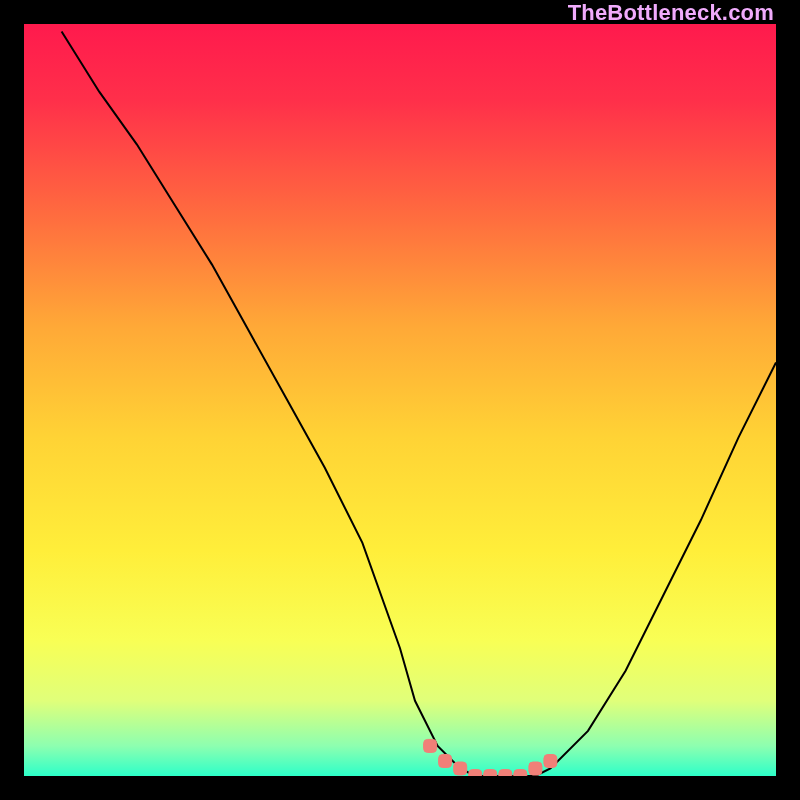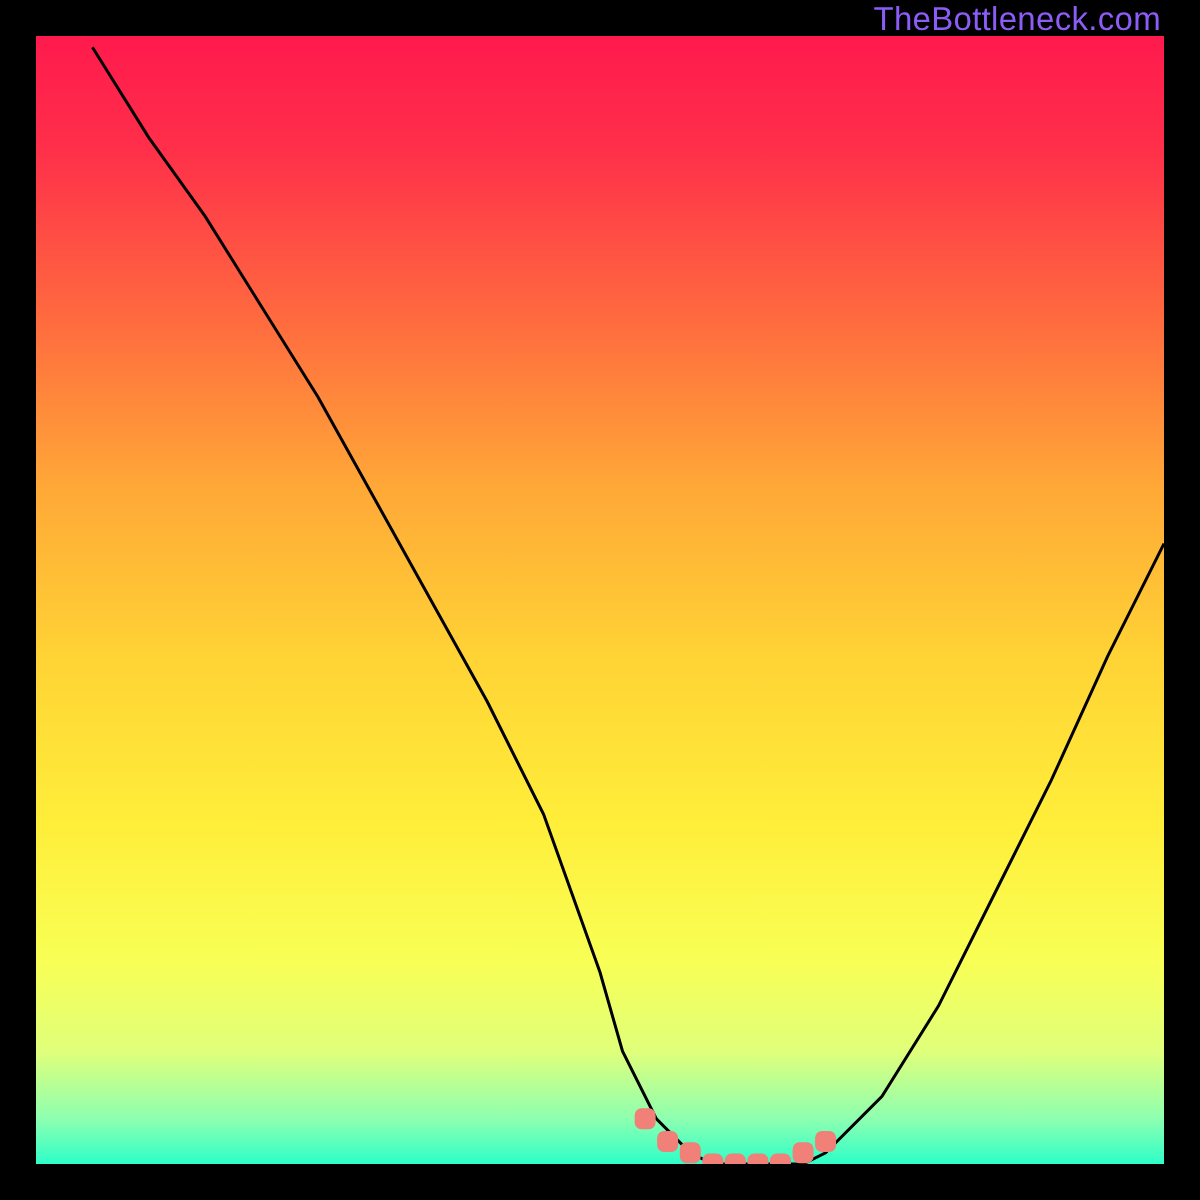--- a/index.html
+++ b/index.html
@@ -24,22 +24,22 @@
     top: 0;
     left: 0;
     width: 752px;
     height: 752px;
   }
   .watermark {
     position: absolute;
     top: 0px;
     right: 26px;
     font-size: 22px;
-    font-weight: 400;
-    color: #8b5cf6;
+    font-weight: 700;
+    color: #f0abfc;
     letter-spacing: 0.2px;
   }
   svg {
     position: absolute;
     top: 0;
     left: 0;
   }
 </style>
 </head>
 <body>

